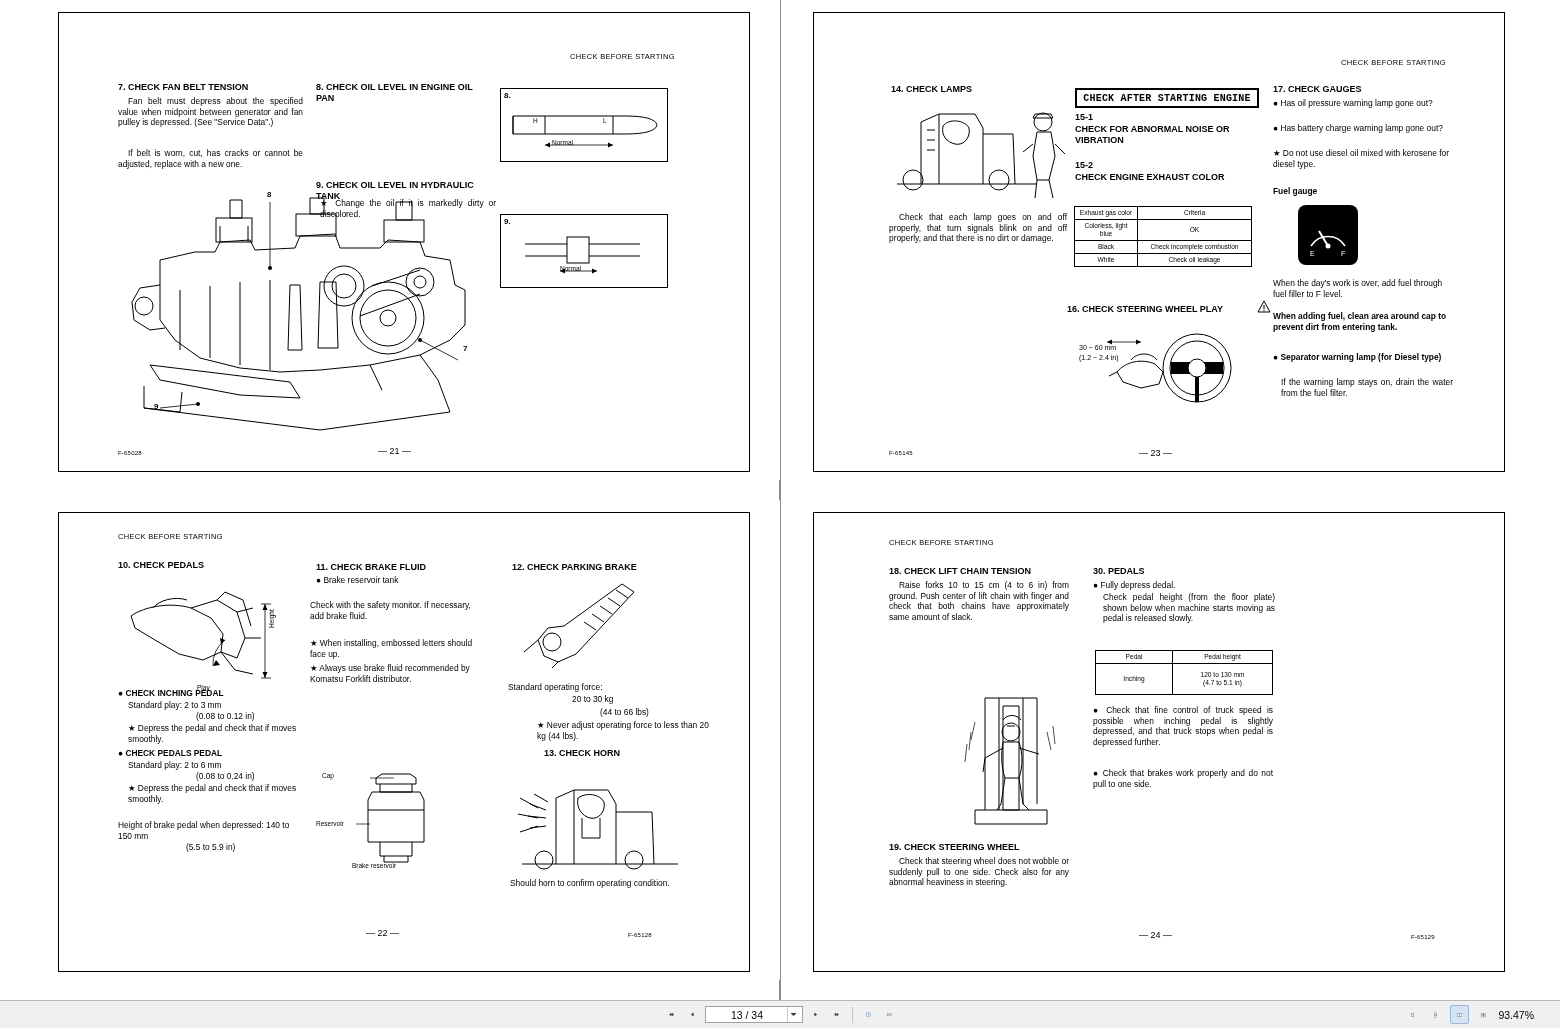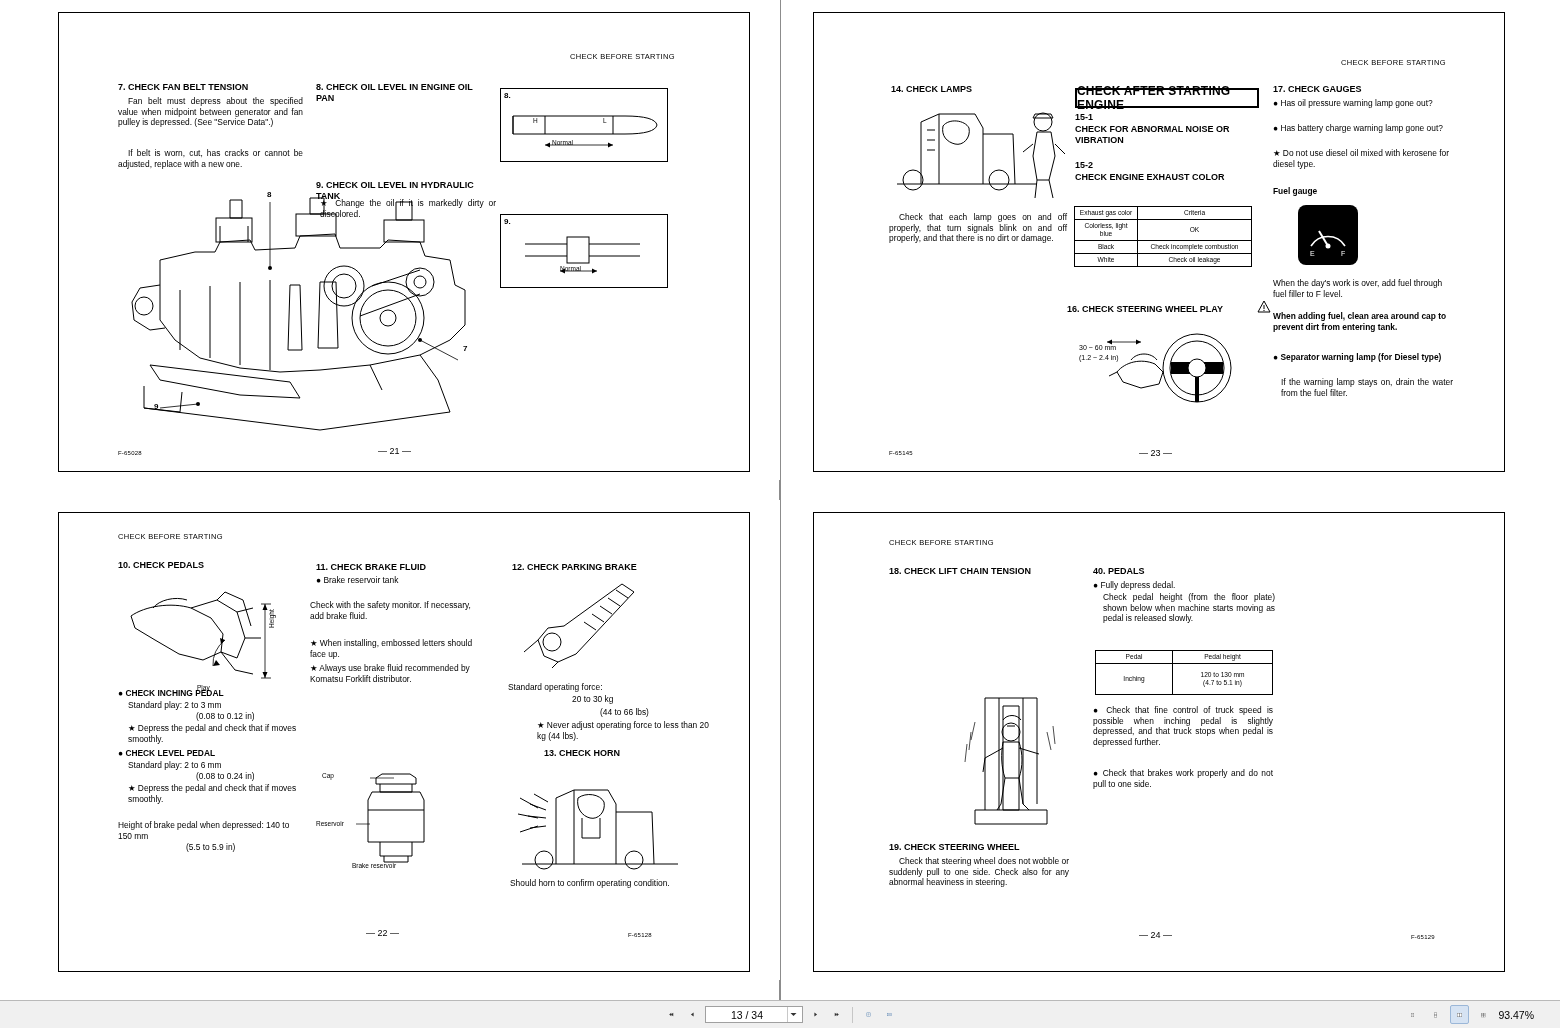--- a/index.html
+++ b/index.html
@@ -169,21 +169,21 @@
           <path d="M140 96 l-2.5 -6 h5 z" fill="#000"></path>
         </svg>
         <div class="lbl" style="left:197px;top:184px;">Play</div>
         <div class="lbl" style="left:268px;top:128px;transform:rotate(-90deg);transform-origin:left top;">Height</div>
 
         <div class="txt bld" style="left:118px;top:188px;width:200px;">● CHECK INCHING PEDAL</div>
         <div class="txt" style="left:128px;top:200px;width:200px;">Standard play:  2 to 3 mm</div>
         <div class="txt" style="left:196px;top:211px;width:160px;">(0.08 to 0.12 in)</div>
         <div class="txt" style="left:128px;top:223px;width:178px;">★ Depress the pedal and check that if moves smoothly.</div>
 
-        <div class="txt bld" style="left:118px;top:248px;width:200px;">● CHECK LEVEL PEDAL</div>
+        <div class="txt bld" style="left:118px;top:248px;width:200px;">● CHECK PEDALS PEDAL</div>
         <div class="txt" style="left:128px;top:260px;width:200px;">Standard play:  2 to 6 mm</div>
         <div class="txt" style="left:196px;top:271px;width:160px;">(0.08 to 0.24 in)</div>
         <div class="txt" style="left:128px;top:283px;width:178px;">★ Depress the pedal and check that if moves smoothly.</div>
 
         <div class="txt" style="left:118px;top:320px;width:180px;">Height of brake pedal when depressed: 140 to 150 mm</div>
         <div class="txt" style="left:186px;top:342px;width:160px;">(5.5 to 5.9 in)</div>
 
         <div class="ttl" style="left:316px;top:62px;width:180px;">11. CHECK BRAKE FLUID</div>
         <div class="txt" style="left:316px;top:75px;width:180px;">● Brake reservoir tank</div>
         <div class="txt" style="left:310px;top:100px;width:175px;">Check with the safety monitor. If necessary, add brake fluid.</div>
@@ -297,21 +297,21 @@
             <path d="M8 46 L16 42"></path>
           </g>
           <g stroke="#000" stroke-width="0.8" fill="none">
             <path d="M6 12 L40 12"></path>
           </g>
           <path d="M6 12 l5 -2.5 v5 z" fill="#000"></path>
           <path d="M40 12 l-5 -2.5 v5 z" fill="#000"></path>
         </svg>
 
         <div style="position:absolute;left:294px;top:88px;width:180px;height:16px;border:2px solid #000;background:#fff;display:flex;align-items:center;justify-content:center;">
-          <span style="font-size:12px;font-weight:bold;letter-spacing:.2px;">CHECK AFTER STARTING ENGINE</span>
+          <span style="font-size:10px;font-weight:bold;letter-spacing:.2px;font-family:Liberation Mono, monospace;">CHECK AFTER STARTING ENGINE</span>
         </div>
         <div class="ttl" style="left:294px;top:112px;width:100px;">15-1</div>
         <div class="ttl" style="left:294px;top:124px;width:170px;">CHECK FOR ABNORMAL NOISE OR VIBRATION</div>
         <div class="ttl" style="left:294px;top:160px;width:100px;">15-2</div>
         <div class="ttl" style="left:294px;top:172px;width:170px;">CHECK ENGINE EXHAUST COLOR</div>
 
         <table class="tbl" style="left:293px;top:206px;width:178px;">
           <tbody>
               <tr>
             <td style="width:56px;">Exhaust gas color</td>
@@ -360,20 +360,21 @@
         <div class="fcode" style="left:108px;top:450px;">F-65145</div>
         <div class="pgnum" style="left:358px;top:448px;">— 23 —</div>
       </div>
 
       <div class="page" style="left:0;top:500px;width:780px;height:480px;">
         <div class="sheet" style="left:32px;top:12px;width:690px;height:458px;"></div>
 
         <div class="hdr" style="left:108px;top:38px;">CHECK BEFORE STARTING</div>
 
         <div class="ttl" style="left:108px;top:66px;width:210px;">18. CHECK LIFT CHAIN TENSION</div>
+        <div class="txt" style="left:108px;top:80px;width:180px;text-indent:10px;text-align:justify;">Raise forks 10 to 15 cm (4 to 6 in) from ground. Push center of lift chain with finger and check that both chains have approximately same amount of slack.</div>
 
         <svg style="position:absolute;left:160px;top:192px;" width="140" height="140" viewBox="0 0 140 140">
           <g fill="none" stroke="#000" stroke-width="1">
             <path d="M44 6 L44 118 M58 6 L58 118 M82 6 L82 112 M96 6 L96 112"></path>
             <path d="M44 6 L96 6"></path>
             <path d="M62 14 L78 14 L78 118 L62 118 Z"></path>
             <path d="M34 118 L106 118"></path>
             <path d="M34 118 L34 132 L106 132 L106 118"></path>
             <circle cx="70" cy="40" r="9"></circle>
             <path d="M62 50 C60 62 60 74 64 86 L78 86 C82 74 82 62 78 50 Z"></path>
@@ -386,21 +387,21 @@
           </g>
           <g fill="none" stroke="#000" stroke-width="0.7">
             <path d="M30 40 L28 58 M34 30 L30 48 M26 52 L24 70"></path>
             <path d="M106 40 L110 58 M112 34 L114 52"></path>
           </g>
         </svg>
 
         <div class="ttl" style="left:108px;top:342px;width:200px;">19. CHECK STEERING WHEEL</div>
         <div class="txt" style="left:108px;top:356px;width:180px;text-indent:10px;text-align:justify;">Check that steering wheel does not wobble or suddenly pull to one side. Check also for any abnormal heaviness in steering.</div>
 
-        <div class="ttl" style="left:312px;top:66px;width:180px;">40. PEDALS</div>
+        <div class="ttl" style="left:312px;top:66px;width:180px;">30. PEDALS</div>
         <div class="txt" style="left:312px;top:80px;width:180px;">● Fully depress dedal.</div>
         <div class="txt" style="left:322px;top:92px;width:172px;text-align:justify;">Check pedal height (from the floor plate) shown below when machine starts moving as pedal is released slowly.</div>
 
         <table class="tbl" style="left:314px;top:150px;width:178px;">
           <tbody>
               <tr>
             <td style="width:70px;">Pedal</td>
             <td>Pedal height</td>
           </tr>
           <tr>

